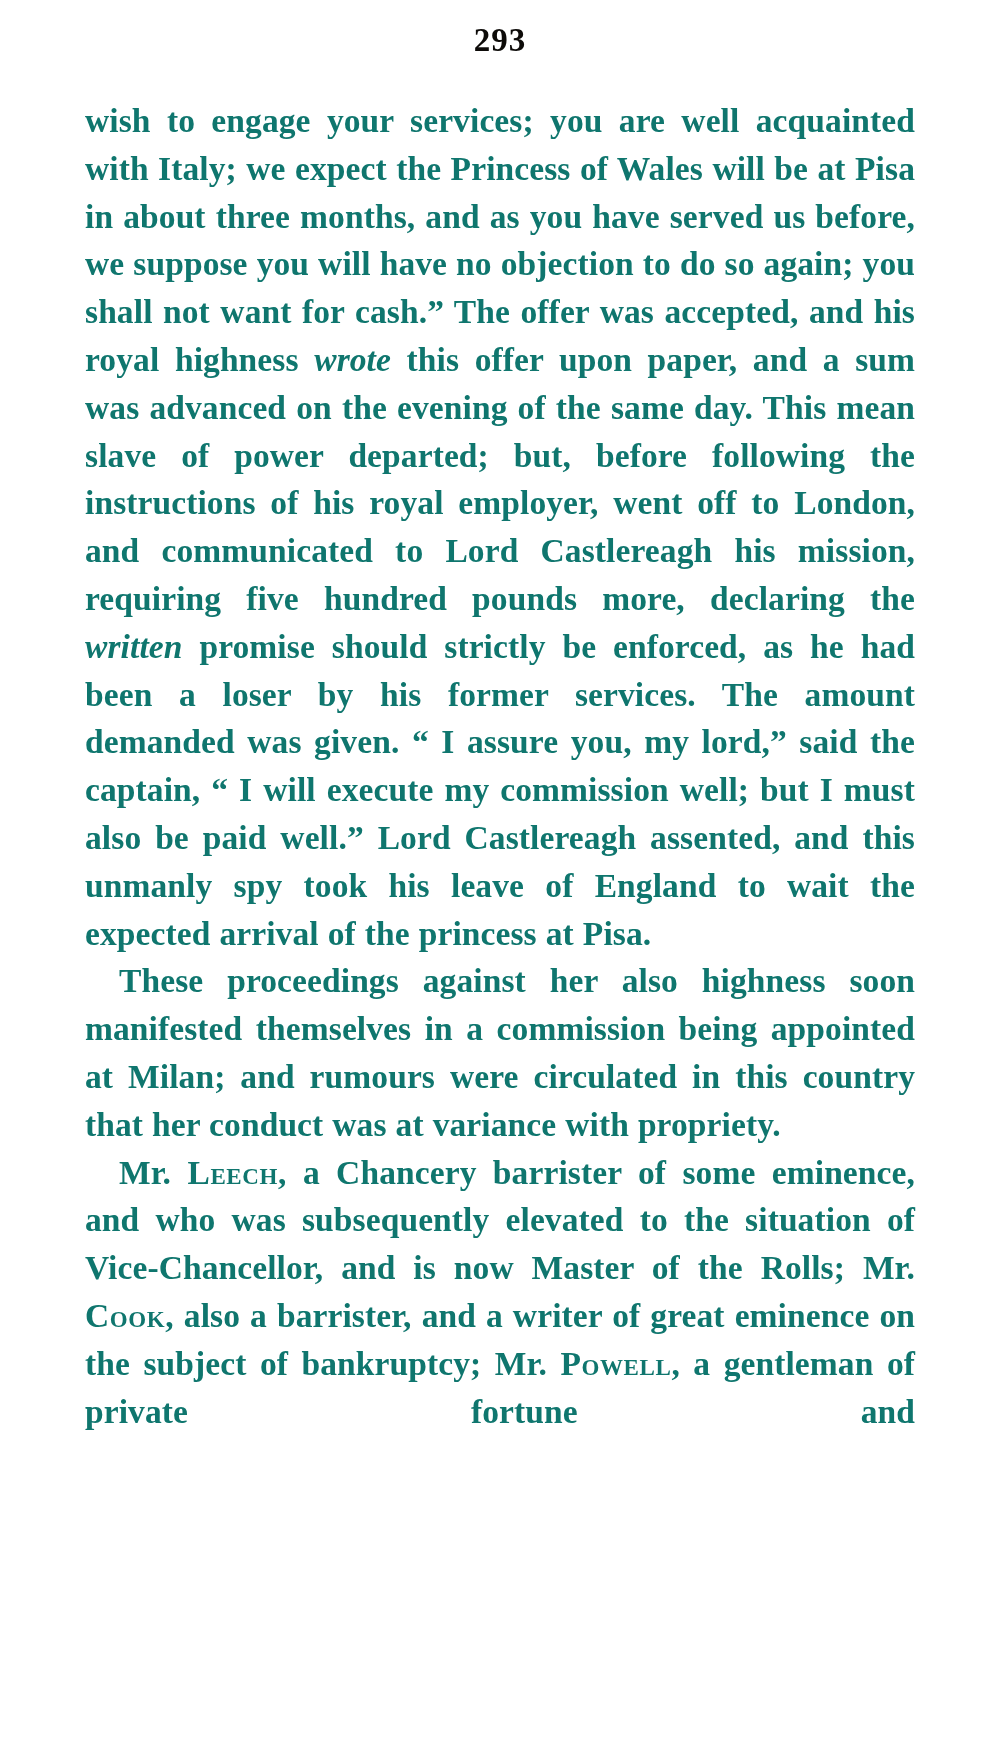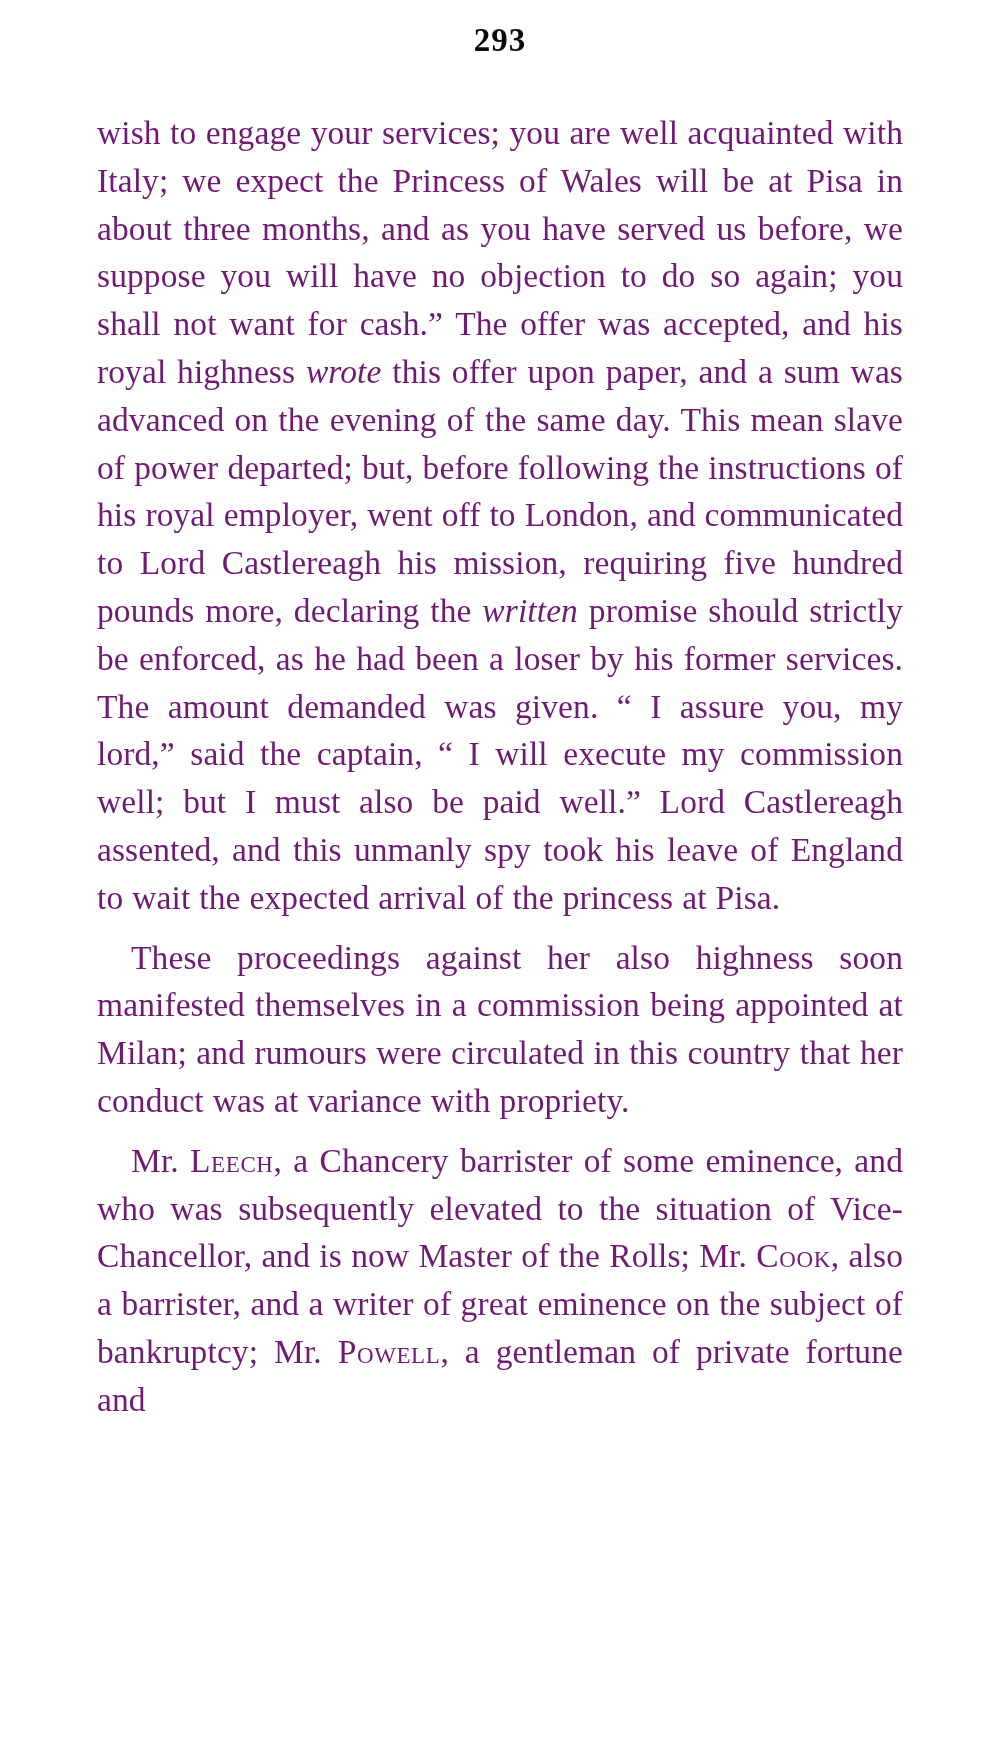--- a/index.html
+++ b/index.html
@@ -30,28 +30,29 @@
     margin-top: 22px;
     margin-bottom: 0;
     color: #0d0b09;
   }
   .text-block {
     margin: 0 auto;
     width: 830px;
     padding-top: 38px;
   }
   p.para {
-    margin: 12px;
+    margin: 0;
     font-size: 33.5px;
     line-height: 47.8px;
     text-align: justify;
     text-justify: inter-word;
-    color: #701a75;
+    color: #0f766e;
     letter-spacing: 0.1px;
     word-spacing: 0.5px;
+    font-weight: bold;
   }
   p.para.indent {
     text-indent: 34px;
   }
   
   p.para.full-justify::after {
     content: "";
     display: inline-block;
     width: 100%;
   }

